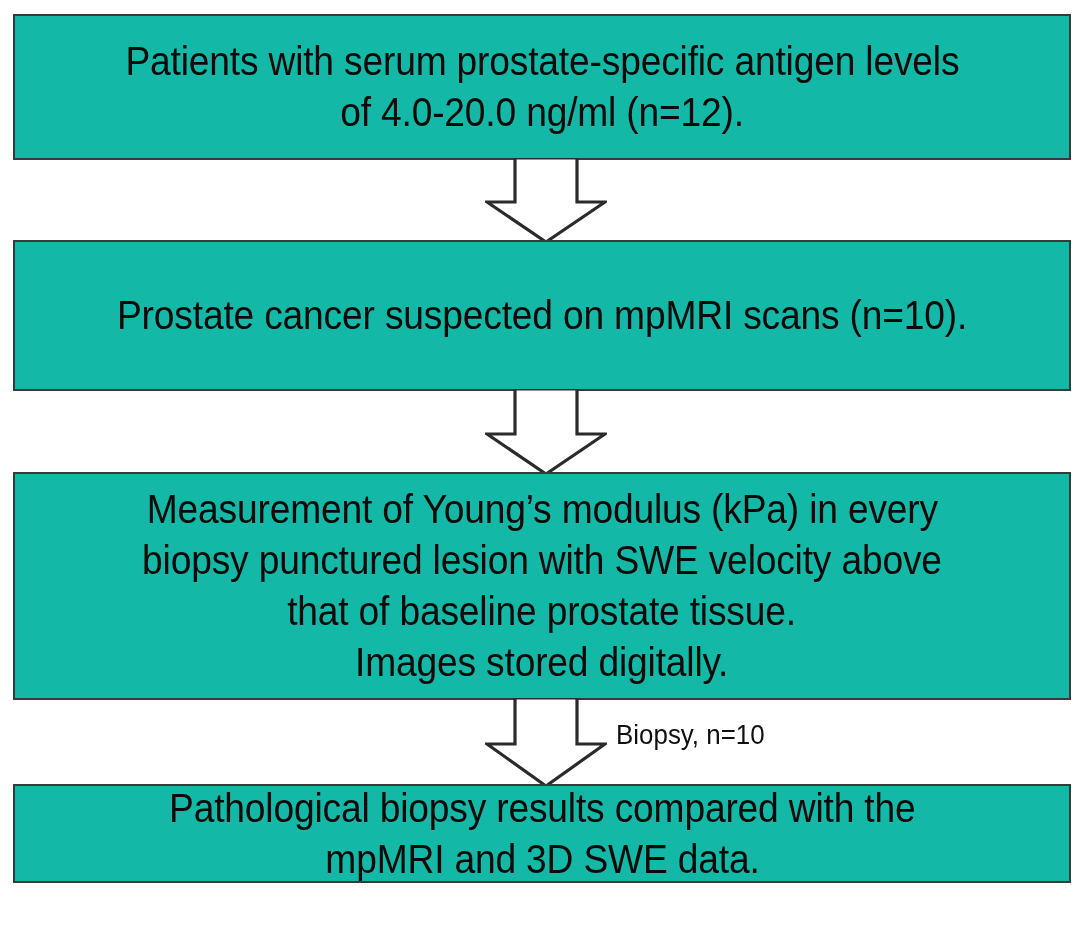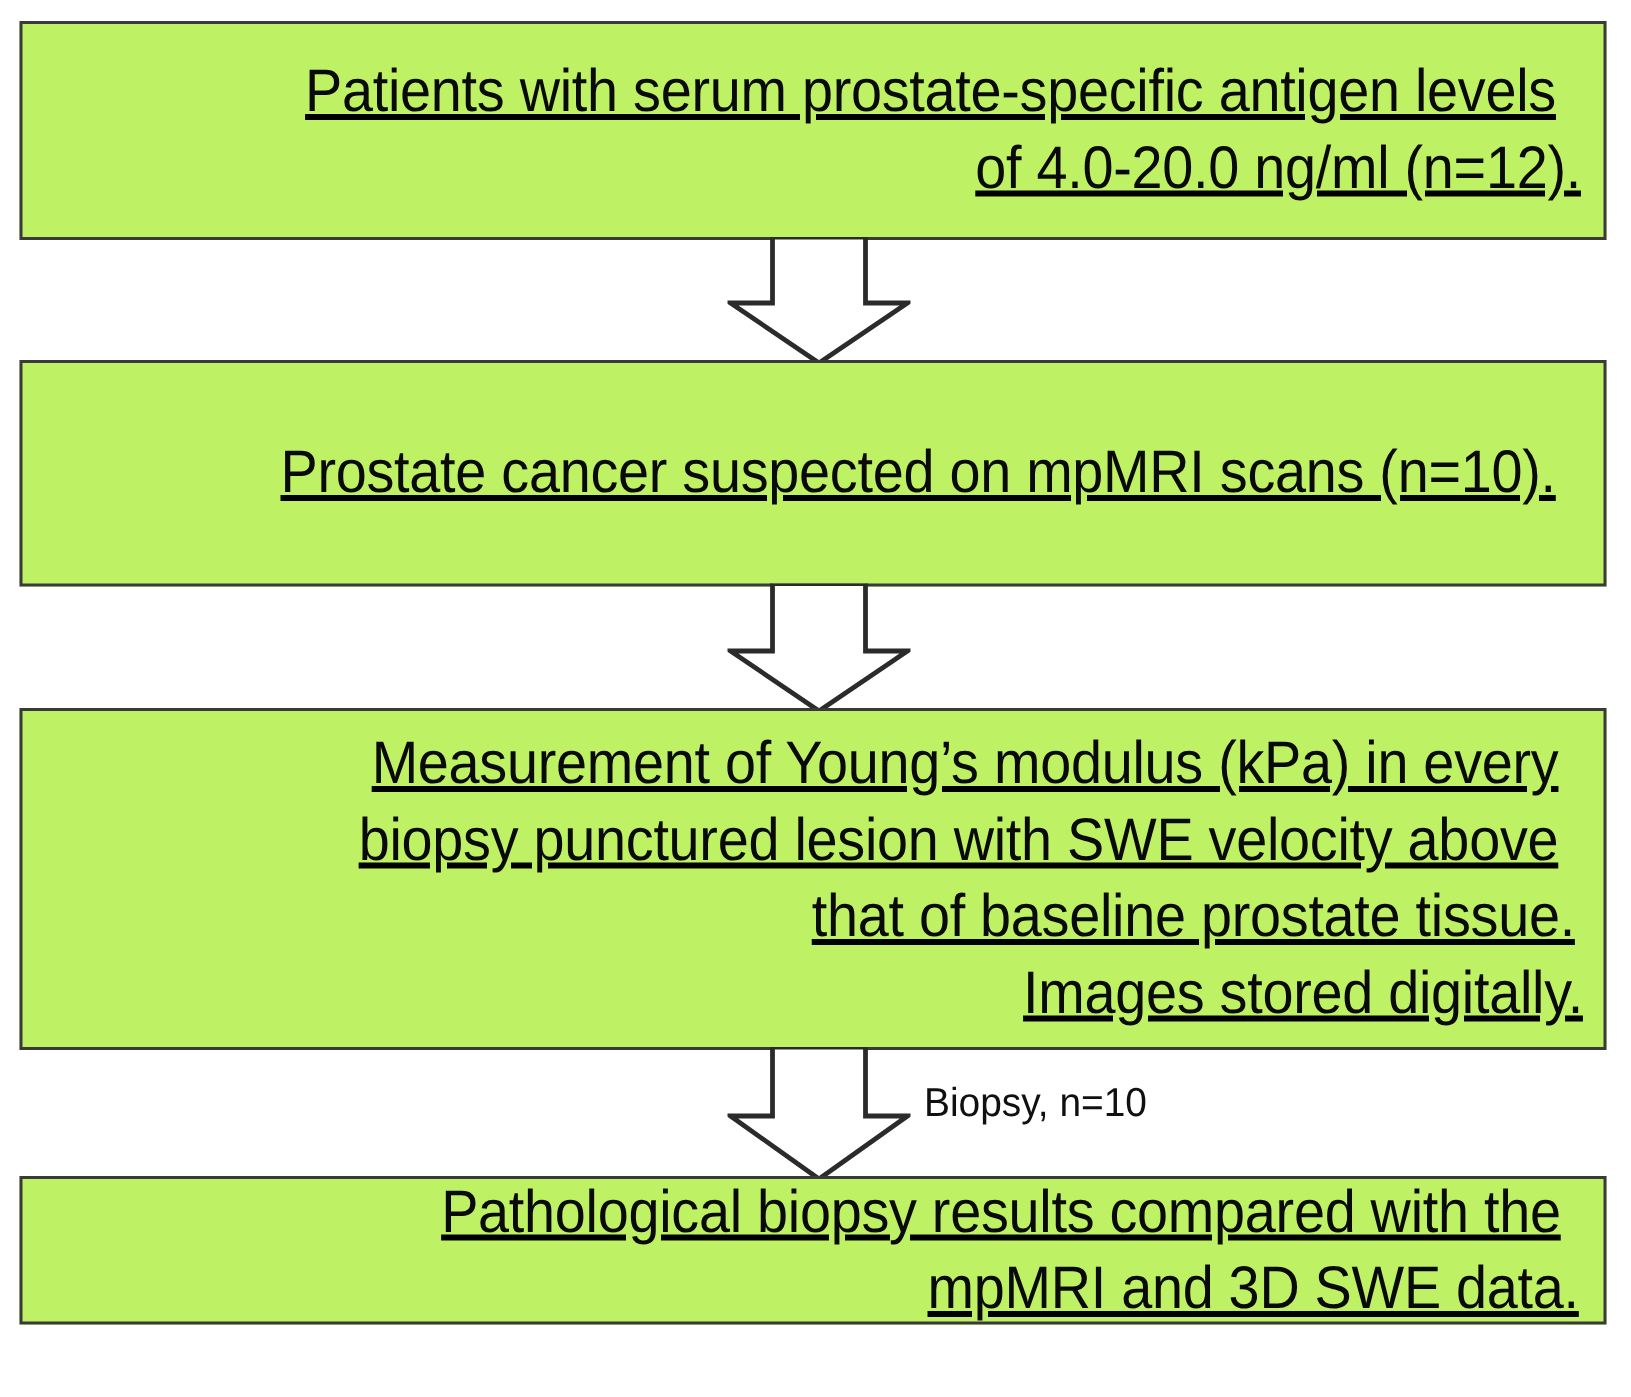--- a/index.html
+++ b/index.html
@@ -18,28 +18,27 @@
     width: 1087px;
     height: 931px;
     background: #ffffff;
     overflow: hidden;
   }
 
   
   .node {
     position: absolute;
     box-sizing: border-box;
-    background: #bef264;
+    background: #14b8a6;
     border: 2px solid #3a3a3a;
     display: flex;
     flex-direction: column;
-    align-items: flex-end;
+    align-items: center;
     justify-content: center;
     text-align: center;
-    text-decoration: underline;
   }
   .node .line {
     display: block;
     color: #0a0a0a;
     font-size: 40px;
     line-height: 51px;
     letter-spacing: -0.2px;
     white-space: nowrap;
     transform: scaleX(0.93);
     transform-origin: center center;

